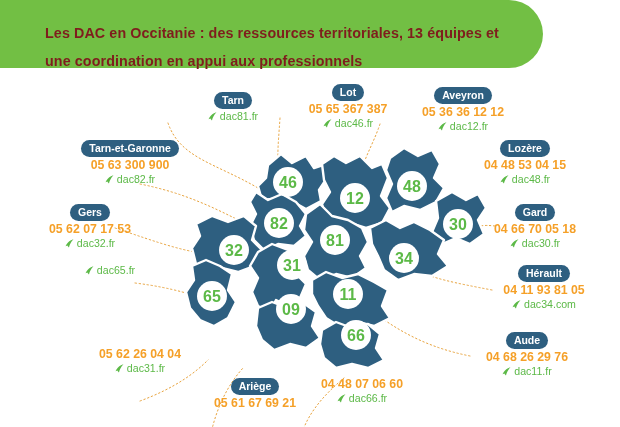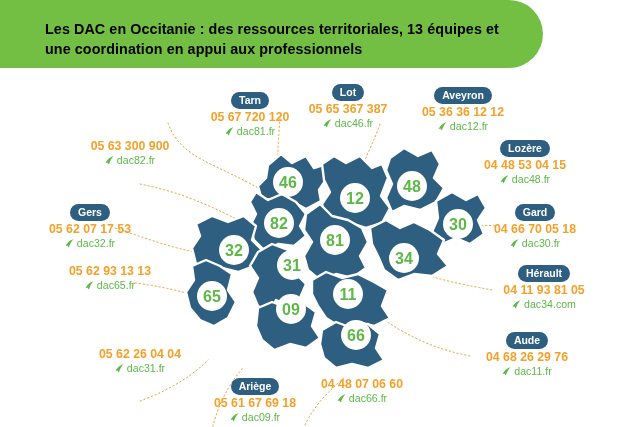--- a/index.html
+++ b/index.html
@@ -10,21 +10,21 @@
   #root{position:relative;width:620px;height:427px;}
 
   
   .banner{
     position:absolute;left:0;top:0;width:543px;height:68px;
     background:#72bf44;
     border-top-right-radius:34px;border-bottom-right-radius:34px;
   }
   .banner-title{
     position:absolute;left:45px;top:19px;width:470px;
-    color:#000000;font-size:14.3px;font-weight:bold;line-height:20px;
+    color:#7f1d1d;font-size:14.3px;font-weight:bold;line-height:28px;
     letter-spacing:.1px;
   }
 
   
   .map-wrap{position:absolute;left:0;top:68px;width:620px;height:427px;}
   svg.mapsvg{position:absolute;left:0;top:0;width:620px;height:359px;}
 
   
   .callout{position:absolute;width:190px;}
   .callout.center{text-align:center;}
@@ -156,54 +156,52 @@
           </g>
         <g>
             <circle cx="356" cy="267" r="15" fill="#ffffff"></circle>
             <text x="356" y="273" text-anchor="middle" font-family="Liberation Sans, sans-serif" font-size="16" font-weight="bold" fill="#5cb947">66</text>
           </g>
       </g>
     </svg>
   </div>
 
   <div id="callouts">
-      <div class="callout center" style="left: 155px; top: 90px; text-align: center;"><span class="pill">Tarn</span><span class="phone">05 67 720 120</span><span class="site"><span class="arrow"><svg viewBox="0 0 10 10" width="9" height="9">
+      <div class="callout center" style="left: 138px; top: 90px; text-align: center;"><span class="pill">Tarn</span><span class="site"><span class="arrow"><svg viewBox="0 0 10 10" width="9" height="9">
               <path d="M8.6 0.6 C6 1.2 3.4 3.2 1.6 6.2 L0.6 8 L2.6 7.2 C3 8 3.6 8.8 4.4 9.4 C5 7 6.6 3.4 9.4 0.4 Z" fill="#5cb947"></path>
             </svg></span><span>dac81.fr</span></span></div>
       <div class="callout center" style="left: 253px; top: 82px;"><span class="pill">Lot</span><span class="phone">05 65 367 387</span><span class="site"><span class="arrow"><svg viewBox="0 0 10 10" width="9" height="9">
               <path d="M8.6 0.6 C6 1.2 3.4 3.2 1.6 6.2 L0.6 8 L2.6 7.2 C3 8 3.6 8.8 4.4 9.4 C5 7 6.6 3.4 9.4 0.4 Z" fill="#5cb947"></path>
             </svg></span><span>dac46.fr</span></span></div>
       <div class="callout center" style="left: 368px; top: 85px;"><span class="pill">Aveyron</span><span class="phone">05 36 36 12 12</span><span class="site"><span class="arrow"><svg viewBox="0 0 10 10" width="9" height="9">
               <path d="M8.6 0.6 C6 1.2 3.4 3.2 1.6 6.2 L0.6 8 L2.6 7.2 C3 8 3.6 8.8 4.4 9.4 C5 7 6.6 3.4 9.4 0.4 Z" fill="#5cb947"></path>
             </svg></span><span>dac12.fr</span></span></div>
-      <div class="callout center" style="left: 35px; top: 138px;"><span class="phone">05 63 300 900</span><span class="site"><span class="arrow"><svg viewBox="0 0 10 10" width="9" height="9">
+      <div class="callout center" style="left: 35px; top: 138px;"><span class="pill">Tarn-et-Garonne</span><span class="phone">05 63 300 900</span><span class="site"><span class="arrow"><svg viewBox="0 0 10 10" width="9" height="9">
               <path d="M8.6 0.6 C6 1.2 3.4 3.2 1.6 6.2 L0.6 8 L2.6 7.2 C3 8 3.6 8.8 4.4 9.4 C5 7 6.6 3.4 9.4 0.4 Z" fill="#5cb947"></path>
             </svg></span><span>dac82.fr</span></span></div>
       <div class="callout center" style="left: 430px; top: 138px;"><span class="pill">Lozère</span><span class="phone">04 48 53 04 15</span><span class="site"><span class="arrow"><svg viewBox="0 0 10 10" width="9" height="9">
               <path d="M8.6 0.6 C6 1.2 3.4 3.2 1.6 6.2 L0.6 8 L2.6 7.2 C3 8 3.6 8.8 4.4 9.4 C5 7 6.6 3.4 9.4 0.4 Z" fill="#5cb947"></path>
             </svg></span><span>dac48.fr</span></span></div>
       <div class="callout center" style="left: -5px; top: 202px;"><span class="pill">Gers</span><span class="phone">05 62 07 17 53</span><span class="site"><span class="arrow"><svg viewBox="0 0 10 10" width="9" height="9">
               <path d="M8.6 0.6 C6 1.2 3.4 3.2 1.6 6.2 L0.6 8 L2.6 7.2 C3 8 3.6 8.8 4.4 9.4 C5 7 6.6 3.4 9.4 0.4 Z" fill="#5cb947"></path>
             </svg></span><span>dac32.fr</span></span></div>
       <div class="callout center" style="left: 440px; top: 202px;"><span class="pill">Gard</span><span class="phone">04 66 70 05 18</span><span class="site"><span class="arrow"><svg viewBox="0 0 10 10" width="9" height="9">
               <path d="M8.6 0.6 C6 1.2 3.4 3.2 1.6 6.2 L0.6 8 L2.6 7.2 C3 8 3.6 8.8 4.4 9.4 C5 7 6.6 3.4 9.4 0.4 Z" fill="#5cb947"></path>
             </svg></span><span>dac30.fr</span></span></div>
-      <div class="callout center" style="left: 15px; top: 263px;"><span class="phone">05 62 93 13 13</span><span class="site"><span class="arrow"><svg viewBox="0 0 10 10" width="9" height="9">
+      <div class="callout center" style="left: 15px; top: 263px;"><span class="site"><span class="arrow"><svg viewBox="0 0 10 10" width="9" height="9">
               <path d="M8.6 0.6 C6 1.2 3.4 3.2 1.6 6.2 L0.6 8 L2.6 7.2 C3 8 3.6 8.8 4.4 9.4 C5 7 6.6 3.4 9.4 0.4 Z" fill="#5cb947"></path>
             </svg></span><span>dac65.fr</span></span></div>
       <div class="callout center" style="left: 449px; top: 263px;"><span class="pill">Hérault</span><span class="phone">04 11 93 81 05</span><span class="site"><span class="arrow"><svg viewBox="0 0 10 10" width="9" height="9">
               <path d="M8.6 0.6 C6 1.2 3.4 3.2 1.6 6.2 L0.6 8 L2.6 7.2 C3 8 3.6 8.8 4.4 9.4 C5 7 6.6 3.4 9.4 0.4 Z" fill="#5cb947"></path>
             </svg></span><span>dac34.com</span></span></div>
       <div class="callout center" style="left: 432px; top: 330px;"><span class="pill">Aude</span><span class="phone">04 68 26 29 76</span><span class="site"><span class="arrow"><svg viewBox="0 0 10 10" width="9" height="9">
               <path d="M8.6 0.6 C6 1.2 3.4 3.2 1.6 6.2 L0.6 8 L2.6 7.2 C3 8 3.6 8.8 4.4 9.4 C5 7 6.6 3.4 9.4 0.4 Z" fill="#5cb947"></path>
             </svg></span><span>dac11.fr</span></span></div>
       <div class="callout center" style="left: 45px; top: 346px;"><span class="phone">05 62 26 04 04</span><span class="site"><span class="arrow"><svg viewBox="0 0 10 10" width="9" height="9">
               <path d="M8.6 0.6 C6 1.2 3.4 3.2 1.6 6.2 L0.6 8 L2.6 7.2 C3 8 3.6 8.8 4.4 9.4 C5 7 6.6 3.4 9.4 0.4 Z" fill="#5cb947"></path>
             </svg></span><span>dac31.fr</span></span></div>
-      <div class="callout center" style="left: 160px; top: 376px;"><span class="pill">Ariège</span><span class="phone">05 61 67 69 18</span><span class="site"><span class="arrow"><svg viewBox="0 0 10 10" width="9" height="9">
-              <path d="M8.6 0.6 C6 1.2 3.4 3.2 1.6 6.2 L0.6 8 L2.6 7.2 C3 8 3.6 8.8 4.4 9.4 C5 7 6.6 3.4 9.4 0.4 Z" fill="#5cb947"></path>
-            </svg></span><span>dac09.fr</span></span></div>
+      <div class="callout center" style="left: 160px; top: 376px;"><span class="pill">Ariège</span><span class="phone">05 61 67 69 21</span></div>
       <div class="callout center" style="left: 267px; top: 376px;"><span class="phone">04 48 07 06 60</span><span class="site"><span class="arrow"><svg viewBox="0 0 10 10" width="9" height="9">
               <path d="M8.6 0.6 C6 1.2 3.4 3.2 1.6 6.2 L0.6 8 L2.6 7.2 C3 8 3.6 8.8 4.4 9.4 C5 7 6.6 3.4 9.4 0.4 Z" fill="#5cb947"></path>
             </svg></span><span>dac66.fr</span></span></div>
     </div>
 
 </div>
 
 </body></html>

